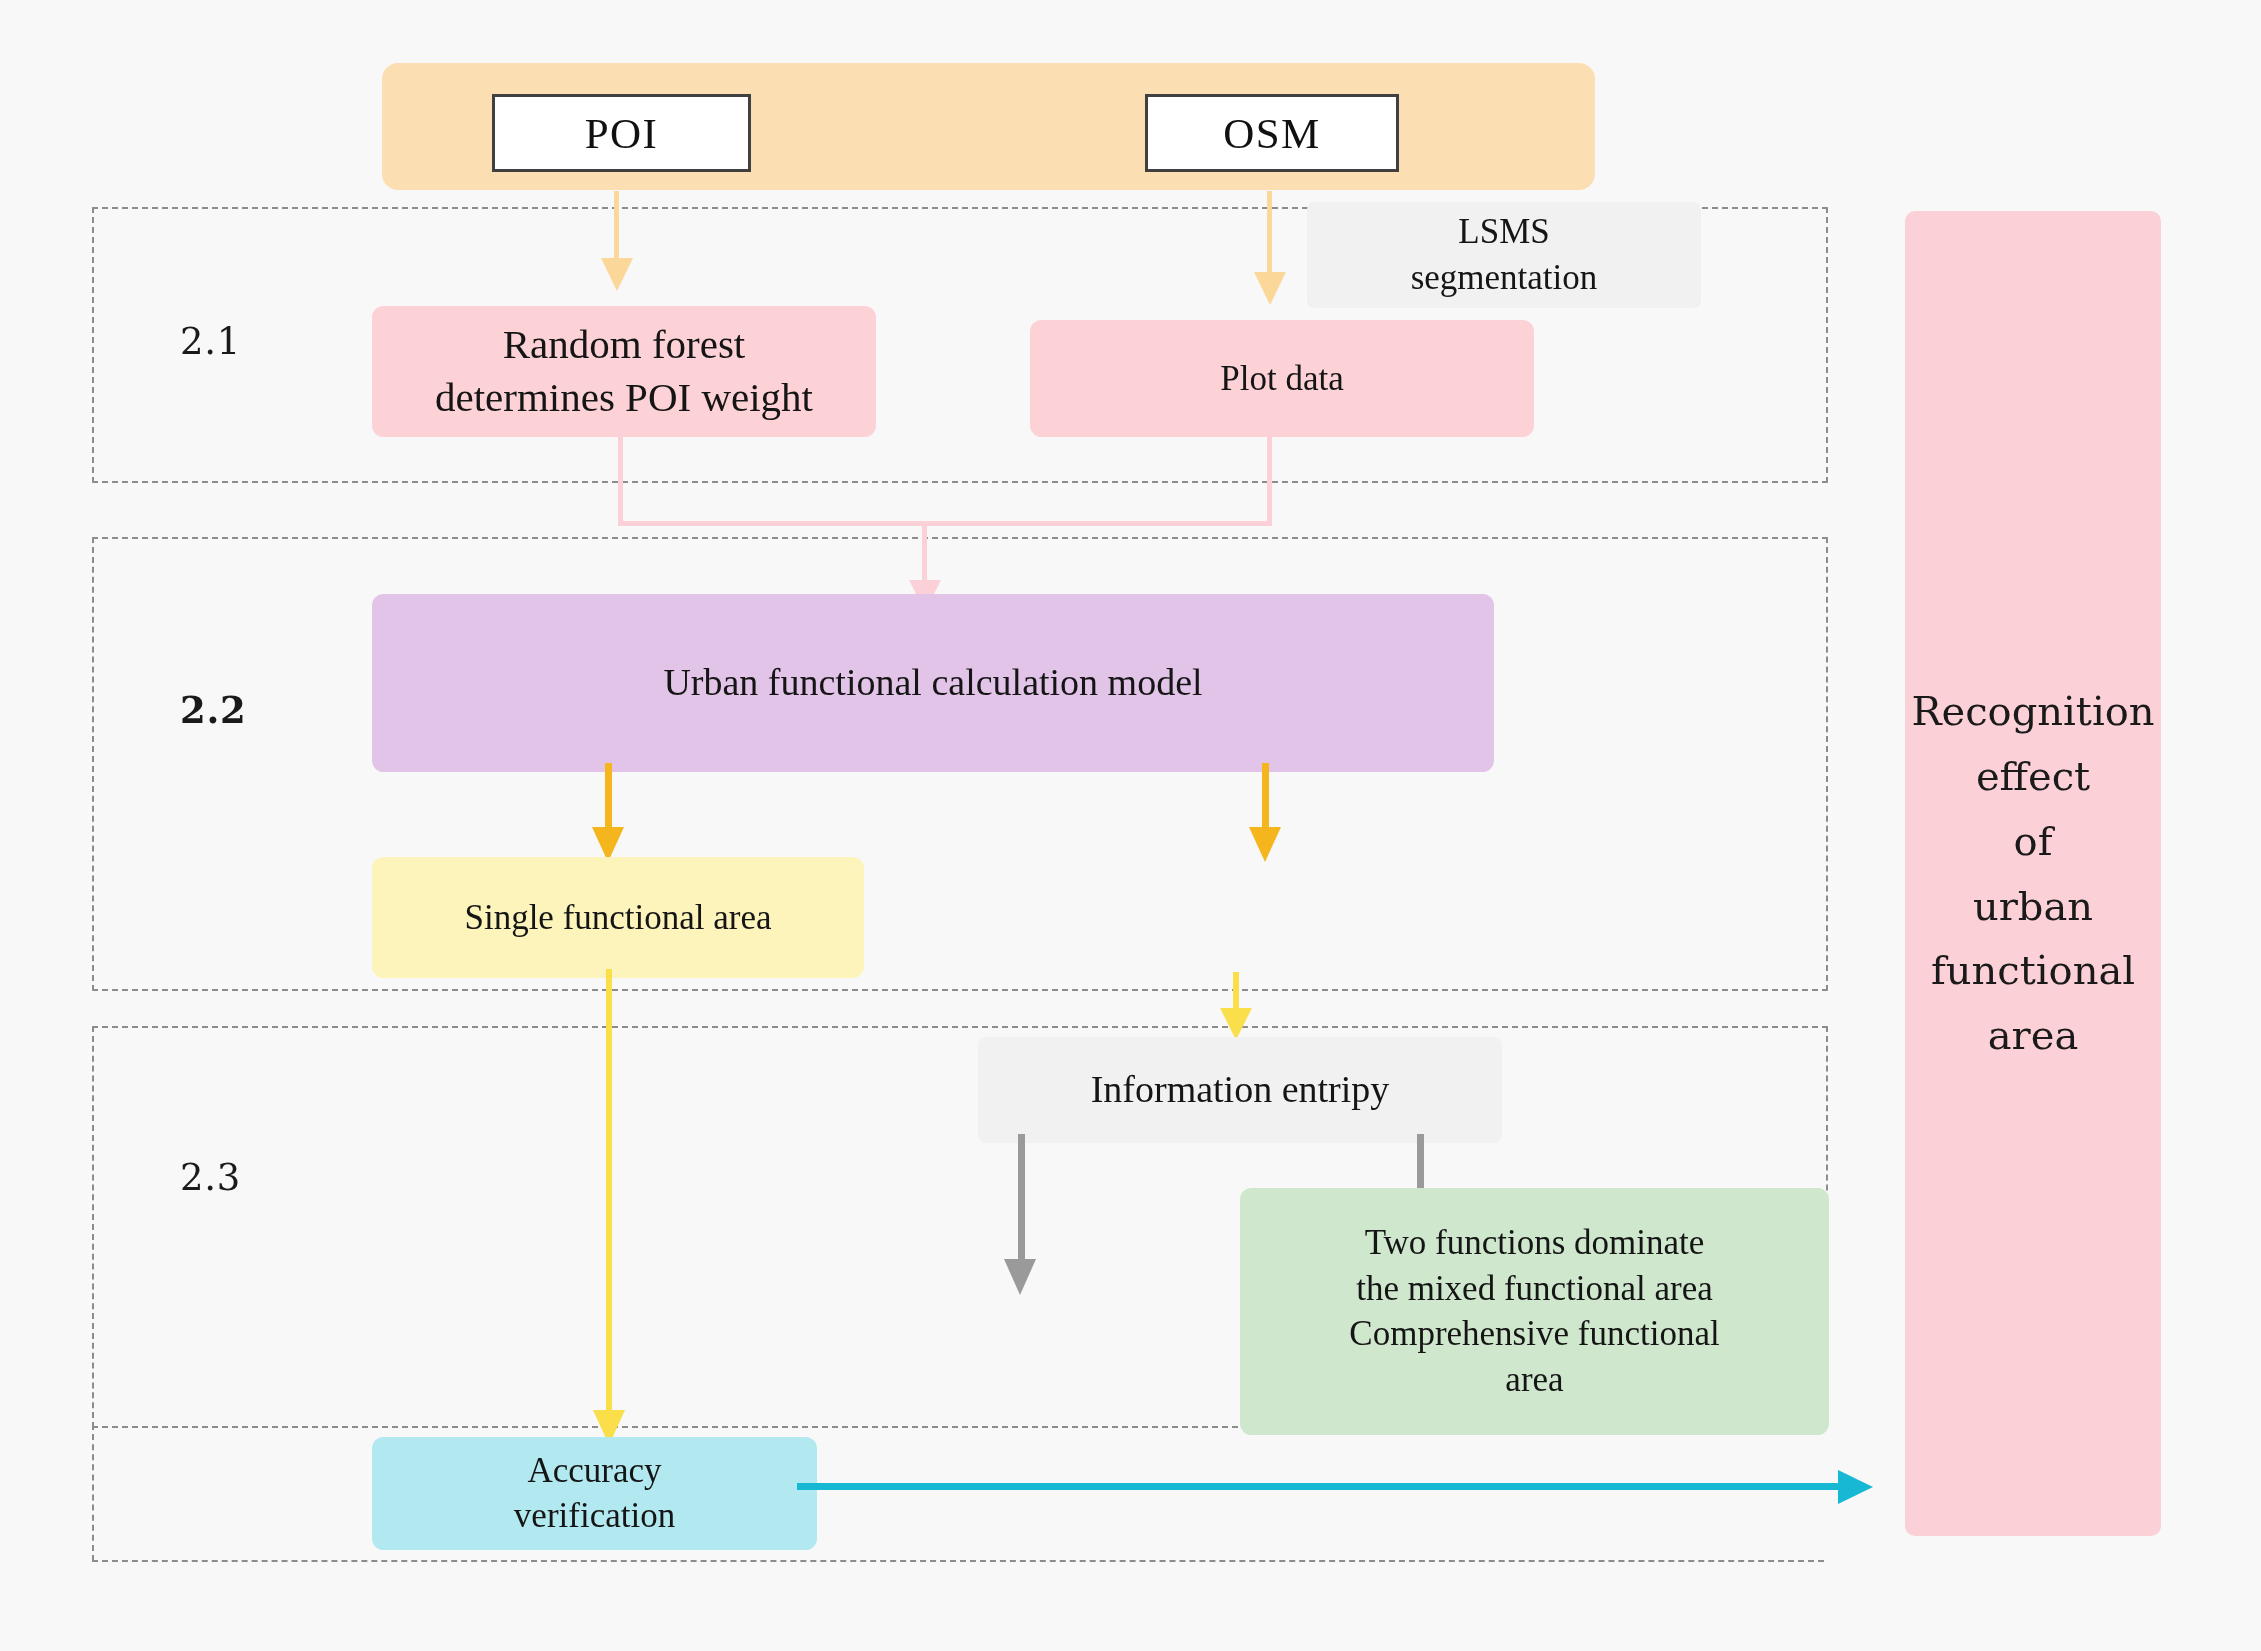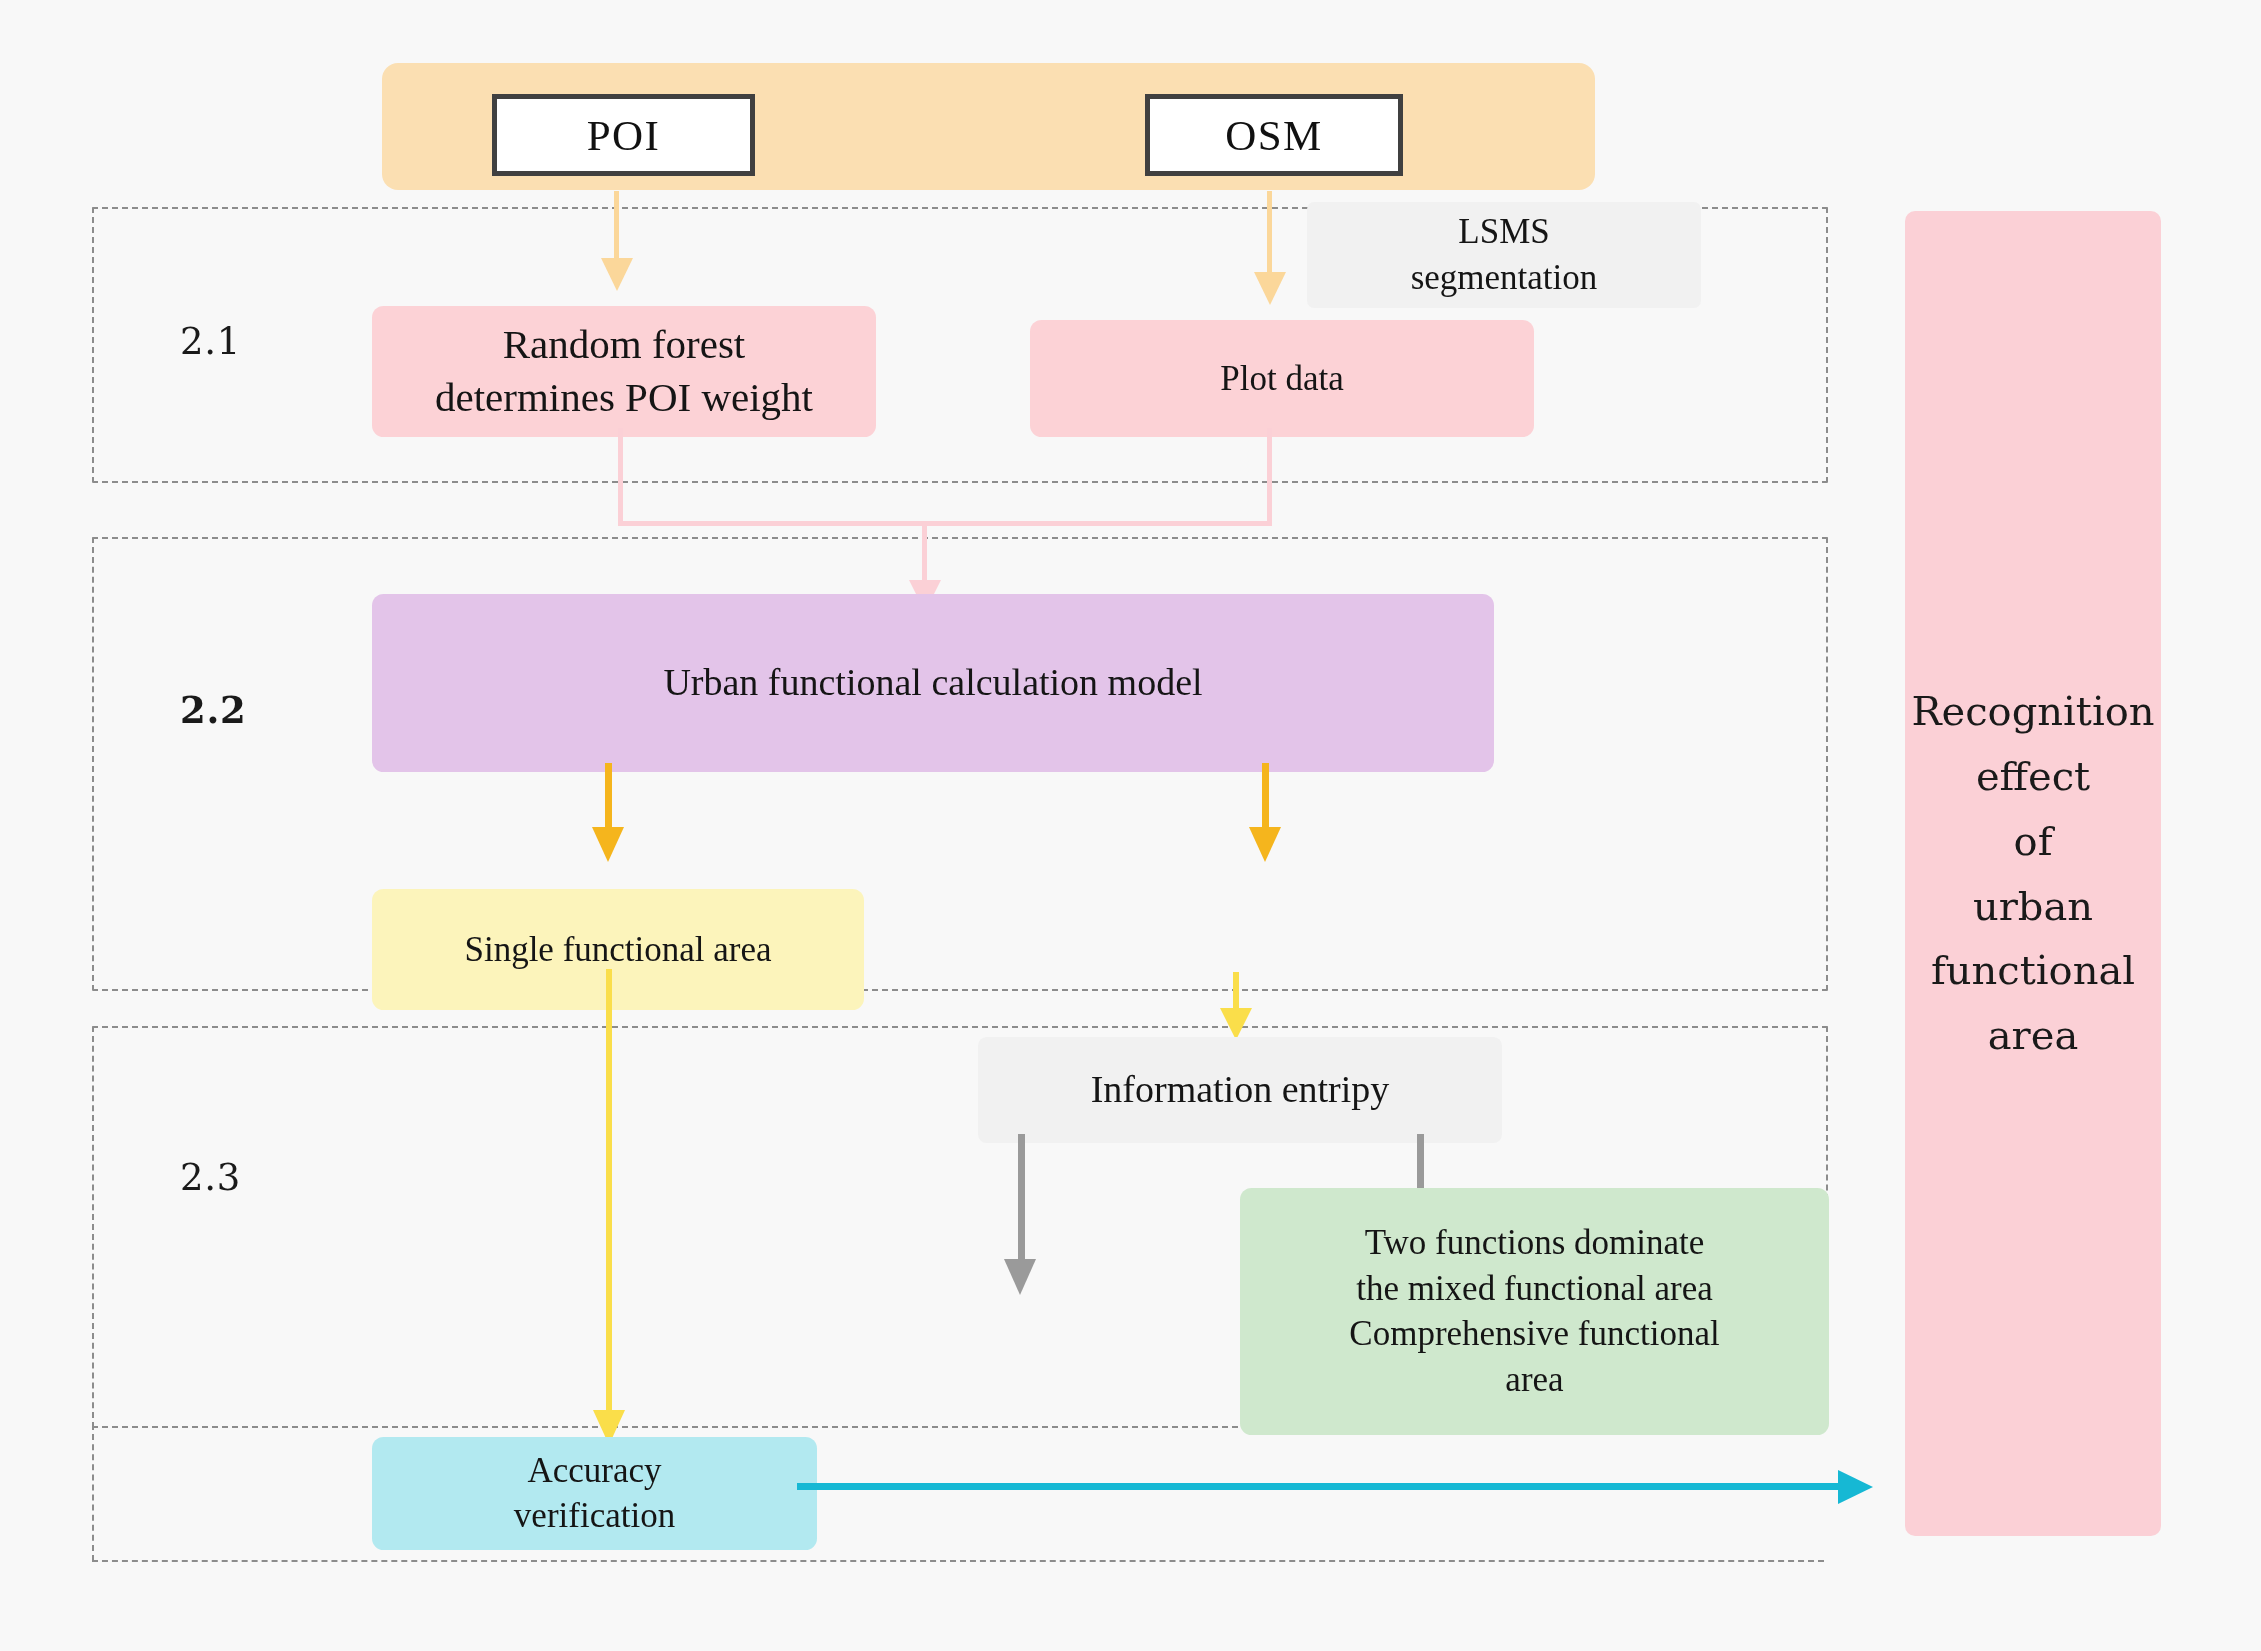--- a/index.html
+++ b/index.html
@@ -30,39 +30,39 @@
 
   
   .band{
     position:absolute;
     background:#fbdfb2;
     border-radius:16px;
   }
   .srcbox{
     position:absolute;
     background:#ffffff;
-    border:5px solid #404040;
+    border:3px solid #404040;
     display:flex;align-items:center;justify-content:center;
     font-size:43px;color:#111;
     letter-spacing:1.4px;
   }
 
   
   .node{
     position:absolute;
     display:flex;align-items:center;justify-content:center;
     text-align:center;
     border-radius:11.5px;
     color:#151515;
     line-height:1.30;
     padding:4.3px 10px;
   }
   .n-pink{background:#fcd2d6;}
   .n-purple{background:#e3c4e9;}
-  .n-yellow{background:#fcf4bb;margin-top:32px;}
+  .n-yellow{background:#fcf4bb;}
   .n-green{background:#cfe8cd;}
   .n-cyan{background:#b2e9f0;}
   .n-ghost{background:#f1f1f1;}
 
   
   .panel{
     position:absolute;
     background:#fbd0d6;
     border-radius:10px;
     display:flex;align-items:center;justify-content:center;

